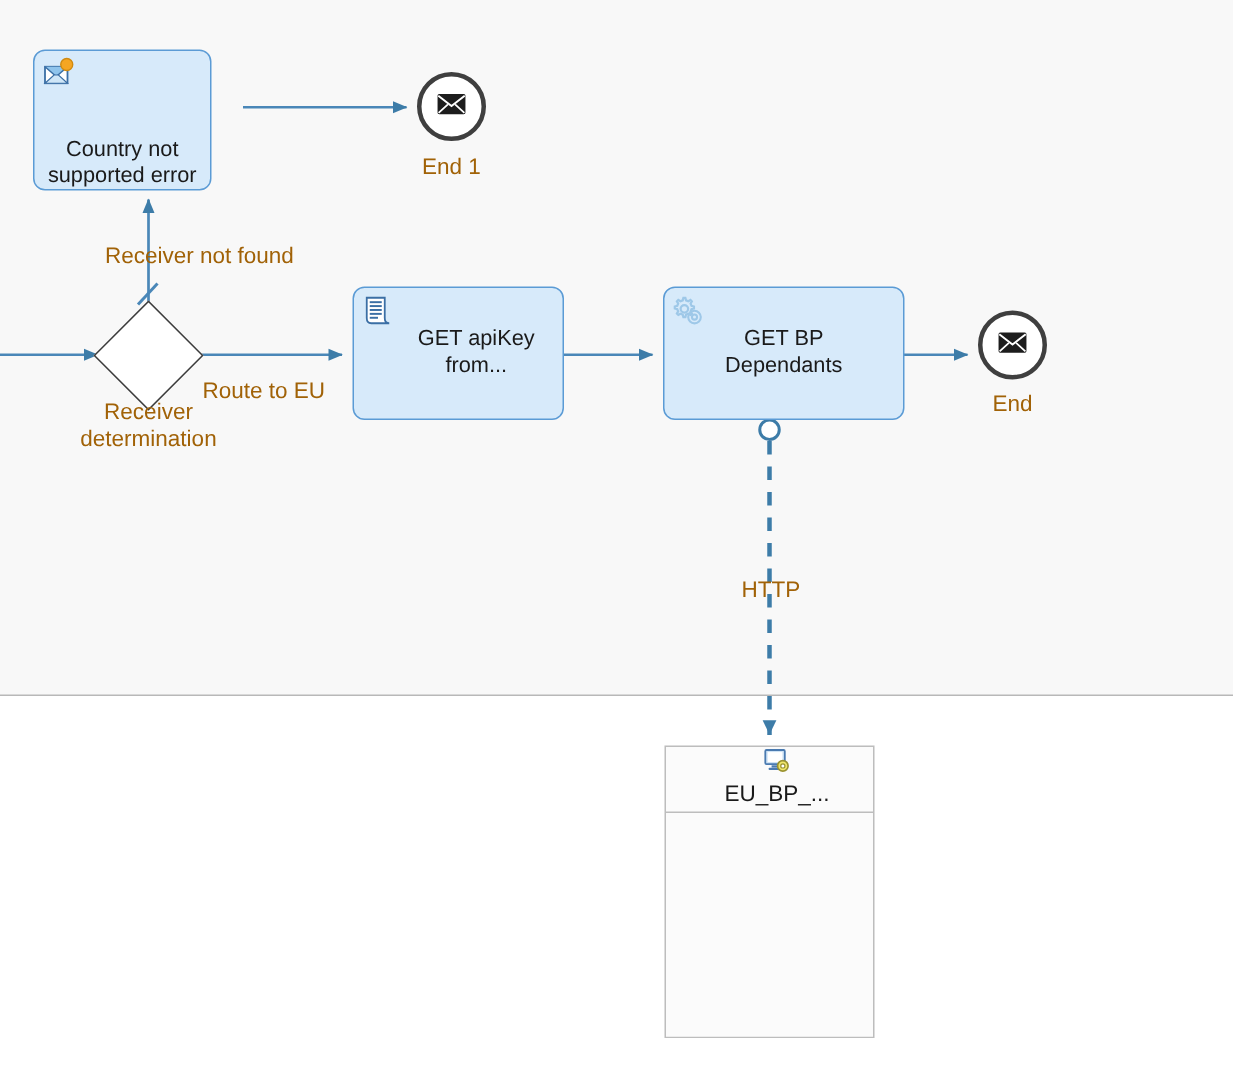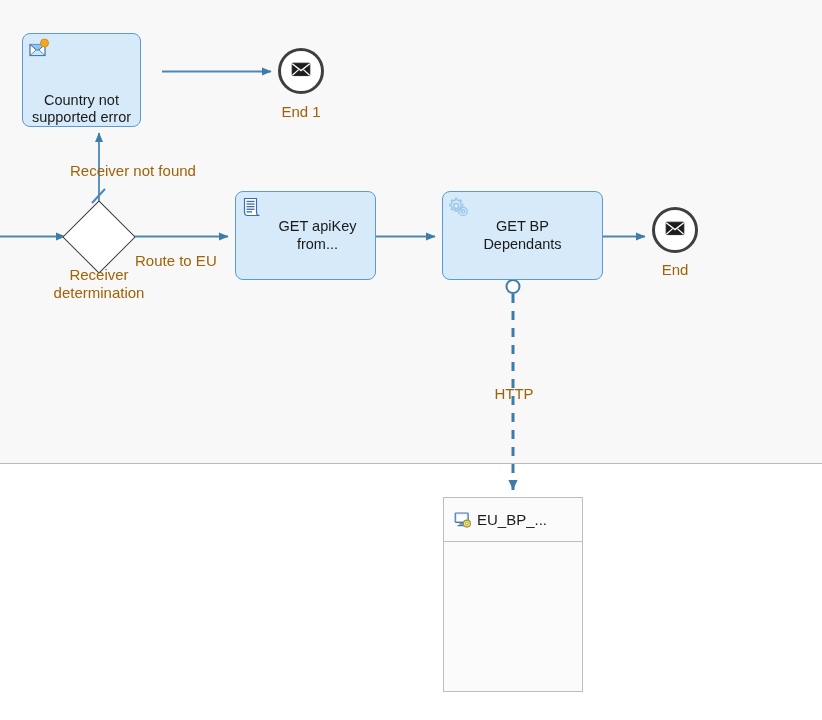--- a/index.html
+++ b/index.html
@@ -108,20 +108,21 @@
     box-sizing: border-box;
     height: 44px;
     border-bottom: 1px solid #bdbdbd;
     display: flex;
     align-items: center;
     gap: 5px;
     padding-left: 10px;
     font-size: 15px;
     color: #1a1a1a;
     background: #fbfbfb;
+    flex-direction: column;
   }
   .participant-body {
     height: calc(100% - 44px);
     background: #fbfbfb;
   }
 </style>
 </head>
 <body>
 
 <div id="canvas">

